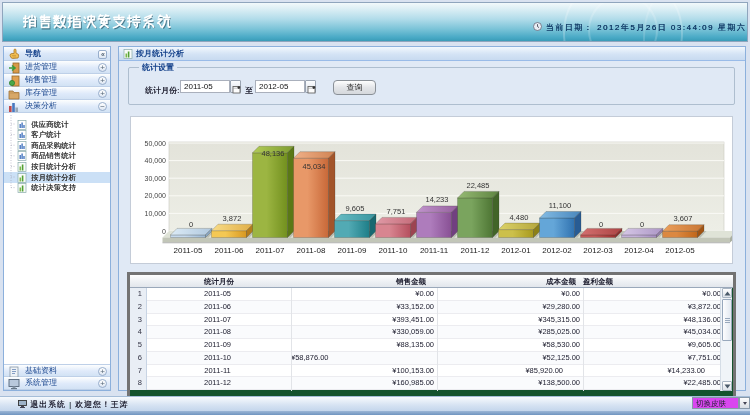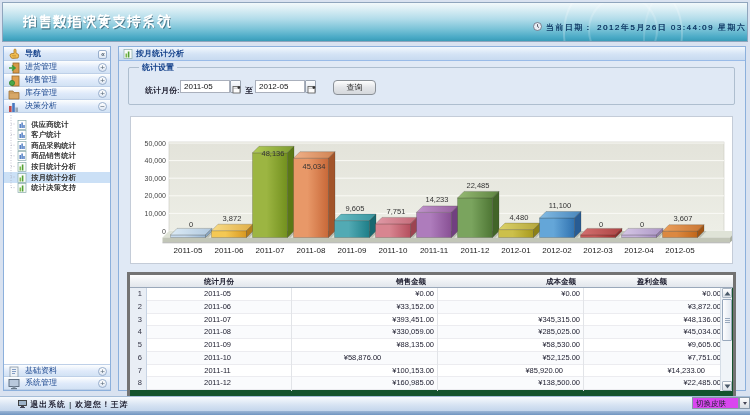--- a/index.html
+++ b/index.html
@@ -467,33 +467,34 @@
 <text x="467" y="135.5" font-size="8" fill="#1a1a1a" text-anchor="middle">2012-03</text>
 <text x="508" y="135.5" font-size="8" fill="#1a1a1a" text-anchor="middle">2012-04</text>
 <text x="549" y="135.5" font-size="8" fill="#1a1a1a" text-anchor="middle">2012-05</text>
 </svg>
 </div>
 <div id="tbl">
 <div id="thead">
         <span class="th" style="left:17px;width:144px;text-align:center">统计月份</span>
         <span class="th" style="left:161px;width:146px;text-align:right;padding-right:11px">销售金额</span>
         <span class="th" style="left:307px;width:146px;text-align:right;padding-right:7px">成本金额</span>
-        <span class="th" style="left:453px;width:142px;text-align:center;padding-right:4px">盈利金额</span>
+        <span class="th" style="left:453px;width:142px;text-align:left;padding-right:4px">盈利金额</span>
       </div>
 <div class="tr" style="top:13.00px">
         <span class="tn">1</span>
         <span class="tc" style="left:17px;width:144px;text-align:center">2011-05</span>
         <span class="tc" style="left:161px;width:146px;text-align:right">¥0.00</span>
         <span class="tc" style="left:307px;width:146px;text-align:right">¥0.00</span>
         <span class="tc" style="left:453px;width:142px;text-align:right;padding-right:4px">¥0.00</span>
       </div>
 <div class="tr alt" style="top:25.75px">
         <span class="tn">2</span>
         <span class="tc" style="left:17px;width:144px;text-align:center">2011-06</span>
         <span class="tc" style="left:161px;width:146px;text-align:right">¥33,152.00</span>
+        <span class="tc" style="left:307px;width:146px;text-align:right">¥29,280.00</span>
         <span class="tc" style="left:453px;width:142px;text-align:right;padding-right:4px">¥3,872.00</span>
       </div>
 <div class="tr" style="top:38.50px">
         <span class="tn">3</span>
         <span class="tc" style="left:17px;width:144px;text-align:center">2011-07</span>
         <span class="tc" style="left:161px;width:146px;text-align:right">¥393,451.00</span>
         <span class="tc" style="left:307px;width:146px;text-align:right">¥345,315.00</span>
         <span class="tc" style="left:453px;width:142px;text-align:right;padding-right:4px">¥48,136.00</span>
       </div>
 <div class="tr alt" style="top:51.25px">
@@ -506,21 +507,21 @@
 <div class="tr" style="top:64.00px">
         <span class="tn">5</span>
         <span class="tc" style="left:17px;width:144px;text-align:center">2011-09</span>
         <span class="tc" style="left:161px;width:146px;text-align:right">¥88,135.00</span>
         <span class="tc" style="left:307px;width:146px;text-align:right">¥58,530.00</span>
         <span class="tc" style="left:453px;width:142px;text-align:right;padding-right:4px">¥9,605.00</span>
       </div>
 <div class="tr alt" style="top:76.75px">
         <span class="tn">6</span>
         <span class="tc" style="left:17px;width:144px;text-align:center">2011-10</span>
-        <span class="tc" style="left:161px;width:146px;text-align:center">¥58,876.00</span>
+        <span class="tc" style="left:161px;width:146px;text-align:left">¥58,876.00</span>
         <span class="tc" style="left:307px;width:146px;text-align:right">¥52,125.00</span>
         <span class="tc" style="left:453px;width:142px;text-align:right;padding-right:4px">¥7,751.00</span>
       </div>
 <div class="tr" style="top:89.50px">
         <span class="tn">7</span>
         <span class="tc" style="left:17px;width:144px;text-align:center">2011-11</span>
         <span class="tc" style="left:161px;width:146px;text-align:right">¥100,153.00</span>
         <span class="tc" style="left:290px;width:146px;text-align:right">¥85,920.00</span>
         <span class="tc" style="left:453px;width:142px;text-align:right;padding-right:20px">¥14,233.00</span>
       </div>

